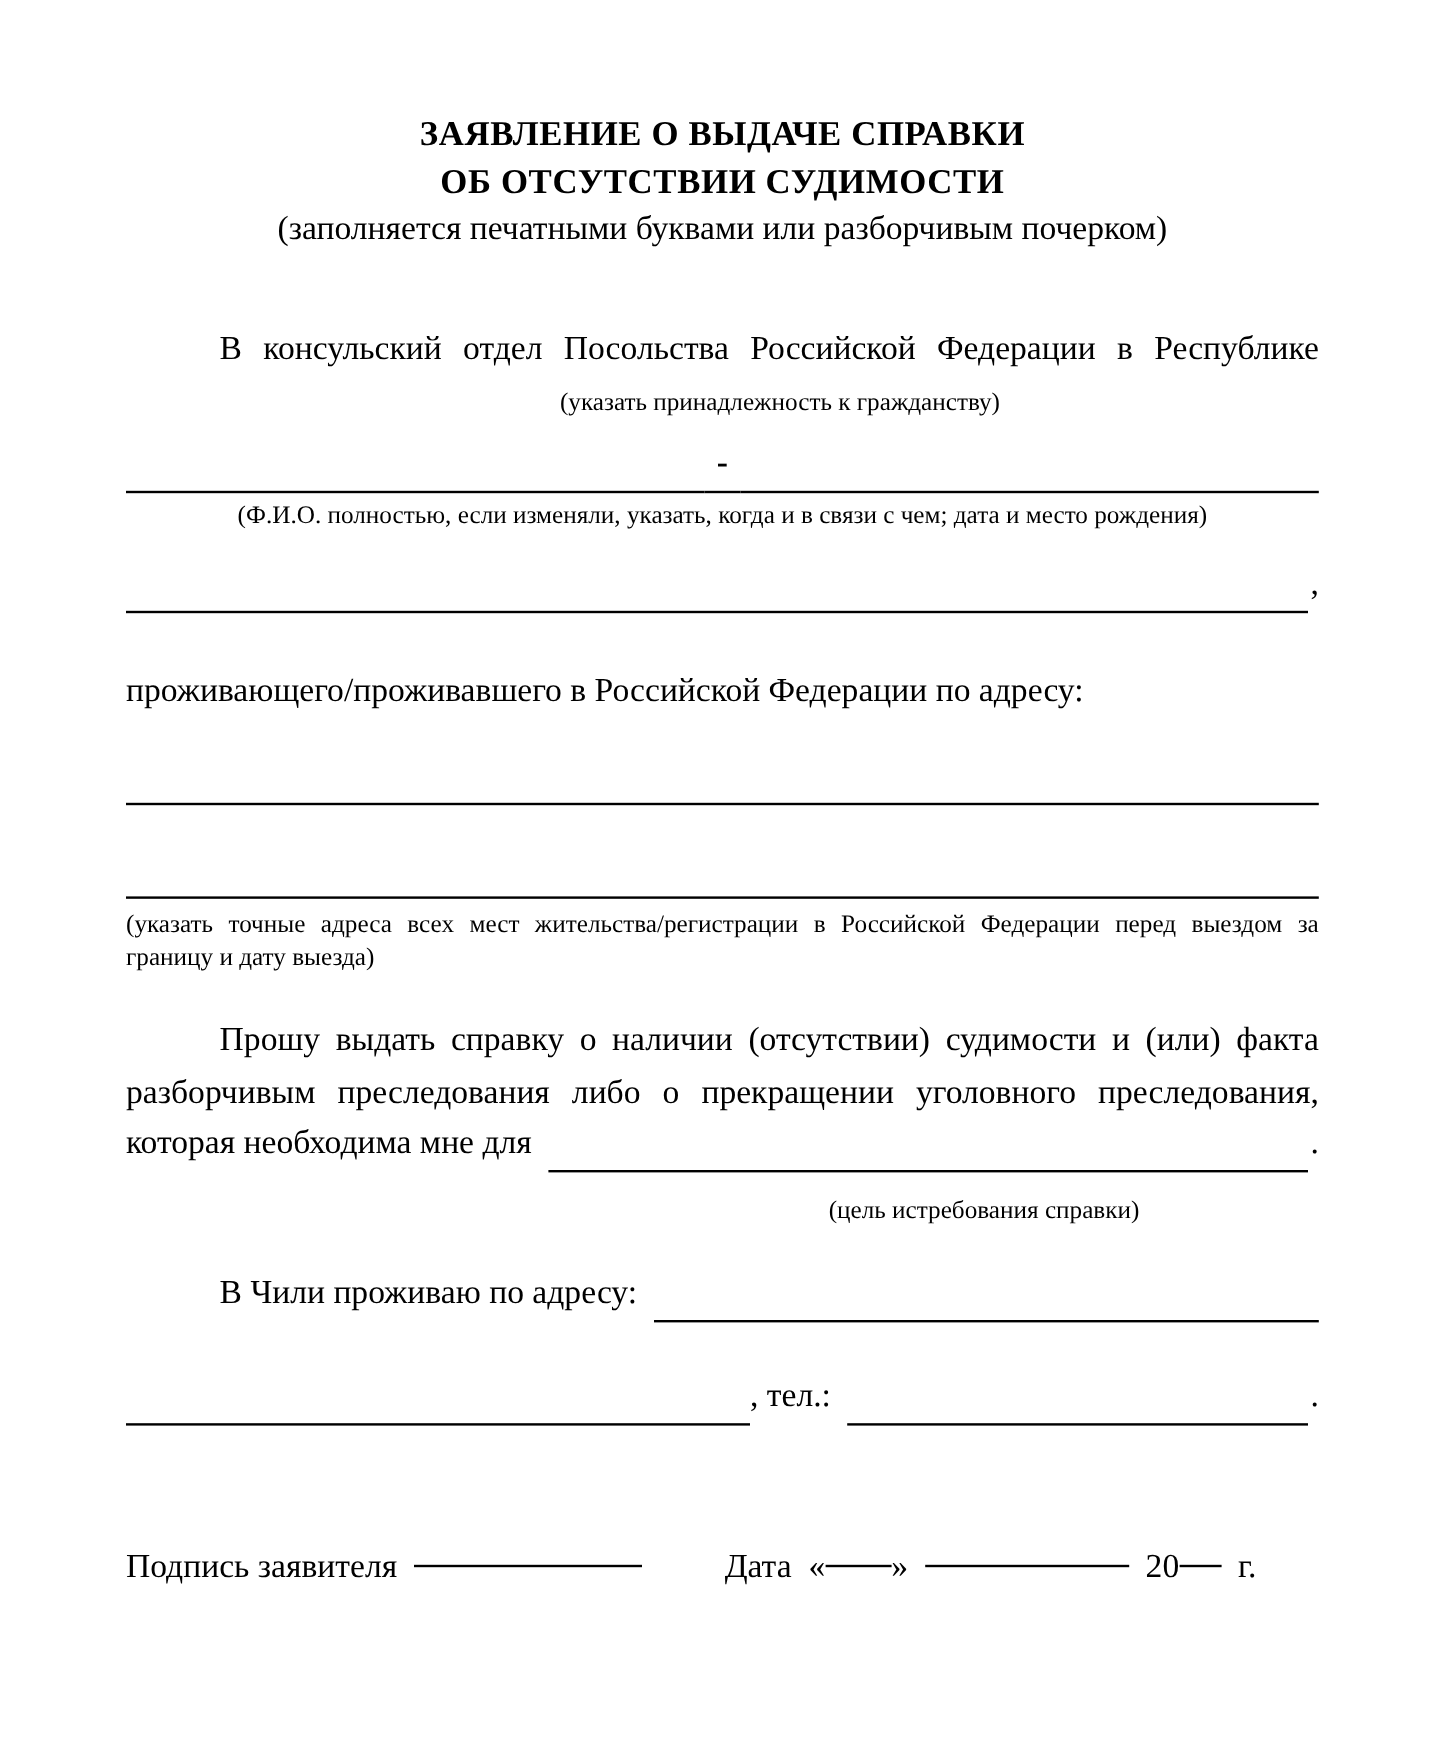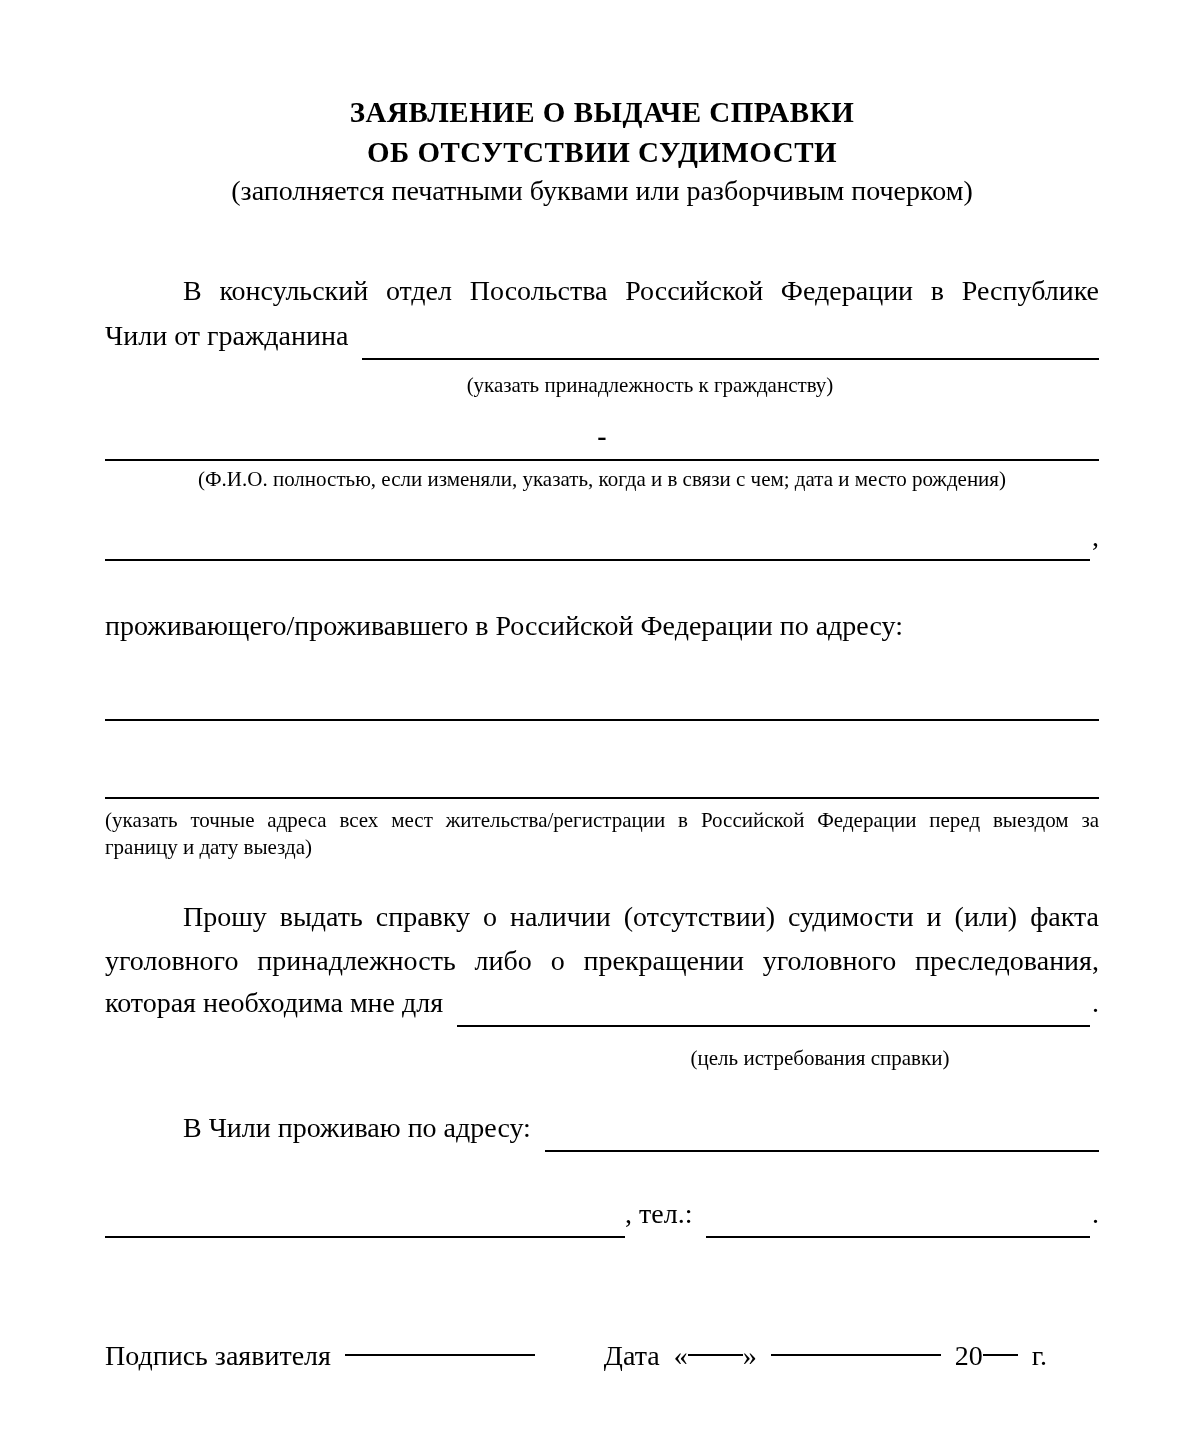--- a/index.html
+++ b/index.html
@@ -112,24 +112,20 @@
 </head>
 <body>
 
 <div class="page">
 
   <div class="title">ЗАЯВЛЕНИЕ О ВЫДАЧЕ СПРАВКИ</div>
   <div class="title">ОБ ОТСУТСТВИИ СУДИМОСТИ</div>
   <div class="subtitle">(заполняется печатными буквами или разборчивым почерком)</div>
 
   <div class="bodyline just indent mt-addr1">В консульский отдел Посольства Российской Федерации в Республике</div>
-  <div class="frow mt-addr2">
-    <span class="lbl gap">Чили от гражданина</span>
-    <span class="blank"></span>
-  </div>
   <div class="caption cap-citizenship">(указать принадлежность к гражданству)</div>
 
   <div class="frow mt-nameline">
     <span class="blank"></span>
     <span class="dash">-</span>
     <span class="blank"></span>
   </div>
   <div class="caption cap-fio">(Ф.И.О. полностью, если изменяли, указать, когда и в связи с чем; дата и место рождения)</div>
 
   <div class="frow mt-commaline">
@@ -142,21 +138,21 @@
   <div class="frow mt-blank1">
     <span class="blank"></span>
   </div>
   <div class="frow mt-blank2">
     <span class="blank"></span>
   </div>
   <div class="caption cap-just mt-addrcap">(указать точные адреса всех мест жительства/регистрации в Российской Федерации перед выездом за</div>
   <div class="caption">границу и дату выезда)</div>
 
   <div class="req just indent mt-req">Прошу выдать справку о наличии (отсутствии) судимости и (или) факта</div>
-  <div class="req just">уголовного принадлежность либо о прекращении уголовного преследования,</div>
+  <div class="req just">разборчивым преследования либо о прекращении уголовного преследования,</div>
   <div class="frow req-row">
     <span class="lbl gap">которая необходима мне для</span>
     <span class="blank"></span>
     <span class="suffix">.</span>
   </div>
   <div class="caption cap-purpose">(цель истребования справки)</div>
 
   <div class="frow mt-chile chile-indent">
     <span class="lbl gap">В Чили проживаю по адресу:</span>
     <span class="blank"></span>

